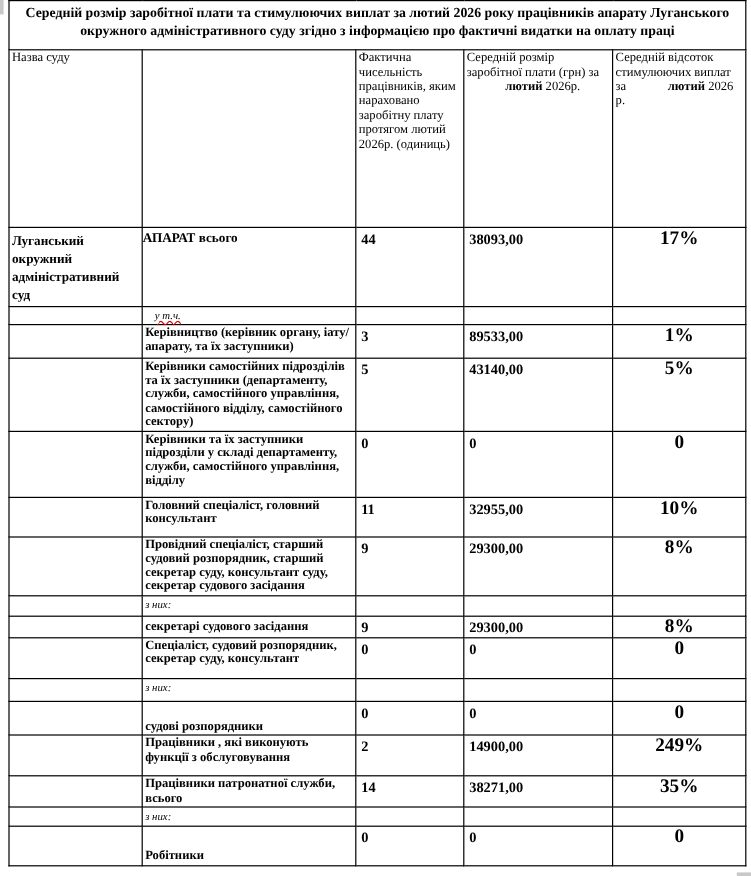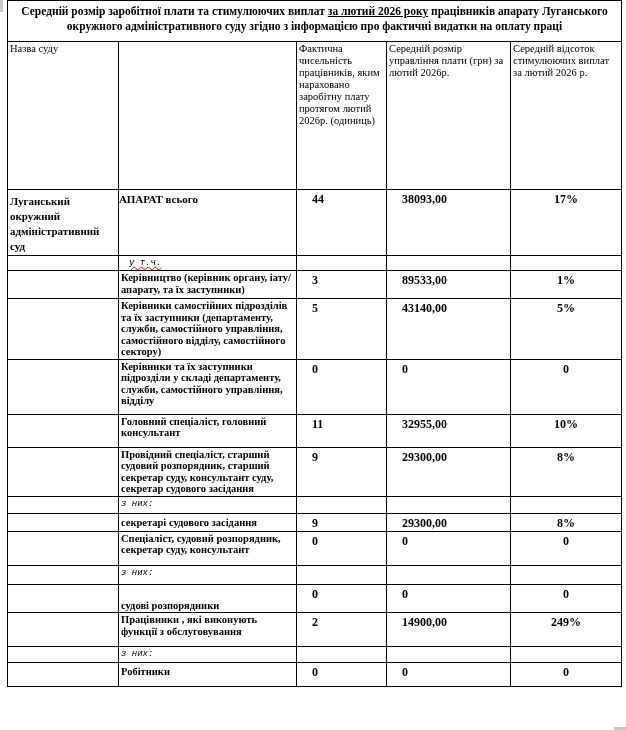--- a/index.html
+++ b/index.html
@@ -15,27 +15,27 @@
       width: 614px;
     }
     td {
       border: 1.5px solid #000; vertical-align: top; padding: 1px 2px;
       font-size: 11px; line-height: 12px;
     }
     .title-cell {
       text-align: center; font-weight: bold; font-size: 11.5px; line-height: 15px;
       height: 36px; padding-top: 3px;
     }
-    .title-cell .u { text-decoration: underline; }
+    .title-cell .u { }
     .hdr { text-align: left; font-size: 10.5px; line-height: 12px; font-weight: normal; height: 145px; }
-    .hdr b { font-weight: normal; }
+    .hdr b { font-weight: bold; margin-left: 32px; }
     .court-name { font-weight: bold; font-size: 11px; line-height: 15px; padding-top: 4px; }
-    .i { font-style: italic; font-size: 9px; font-family: Liberation Mono, monospace; }
-    .num { font-weight: bold; font-size: 12px; padding-left: 15px; padding-top: 3px; margin-top: 24px; }
-    .pct { font-weight: bold; font-size: 12px; text-align: center; padding-top: 3px; }
+    .i { font-style: italic; font-size: 9px; }
+    .num { font-weight: bold; font-size: 12px; padding-left: 4px; padding-top: 3px; margin-top: 24px; }
+    .pct { font-weight: bold; font-size: 16px; text-align: center; padding-top: 3px; }
     .cat { font-weight: bold; font-size: 10.5px; line-height: 11.5px; }
     .spell { text-decoration: underline wavy #e00000; text-decoration-thickness: 1px; }
   </style>
 </head>
 <body>
 
 <div class="corner-tl"></div>
 <div class="corner-br"></div>
 
 <table>
@@ -49,21 +49,21 @@
   <tbody>
       <tr>
     <td colspan="5" class="title-cell">
       <span>Середній розмір заробітної плати та стимулюючих виплат </span><span class="u">за лютий 2026 року</span><span>  працівників апарату Луганського окружного адміністративного суду згідно з інформацією про фактичні видатки на оплату праці</span>
     </td>
   </tr>
   <tr>
     <td class="hdr">Назва суду</td>
     <td class="hdr"></td>
     <td class="hdr">Фактична чисельність працівників, яким нараховано заробітну плату протягом лютий 2026р.  (одиниць)</td>
-    <td class="hdr"><span>Середній розмір управління плати (грн) за </span><b>лютий</b><span> 2026р.</span></td>
+    <td class="hdr"><span>Середній розмір заробітної плати (грн) за </span><b>лютий</b><span> 2026р.</span></td>
     <td class="hdr"><span>Середній відсоток стимулюючих виплат за </span><b>лютий</b><span> 2026 р.</span></td>
   </tr>
 
   <tr style="height:62px">
     <td class="court-name"> Луганський окружний адміністративний суд</td>
     <td class="cat" style="padding-left:0;padding-top:4px;font-size:11px">АПАРАТ всього</td>
     <td class="num">44</td>
     <td class="num">38093,00</td>
     <td class="pct">17%</td>
   </tr>
@@ -157,31 +157,38 @@
   </tr>
 
   <tr style="height:34px">
     <td></td>
     <td class="cat">Працівники , які виконують функції з обслуговування</td>
     <td class="num">2</td>
     <td class="num">14900,00</td>
     <td class="pct">249%</td>
   </tr>
 
+  <tr style="height:25px">
+    <td></td>
+    <td class="cat">Працівники патронатної служби, всього</td>
+    <td class="num"> 14</td>
+    <td class="num">38271,00</td>
+    <td class="pct">35%</td>
+  </tr>
 
   <tr style="height:16px">
     <td></td>
     <td class="i">з них:</td>
     <td></td>
     <td></td>
     <td></td>
   </tr>
 
 
   <tr style="height:24px">
     <td></td>
-    <td class="cat" style="padding-top:3px">Робітники</td>
+    <td class="cat" style="padding-top:19px">Робітники</td>
     <td class="num">0</td>
     <td class="num">0</td>
     <td class="pct">0</td>
   </tr>
 </tbody>
   </table>
 
 </body></html>

